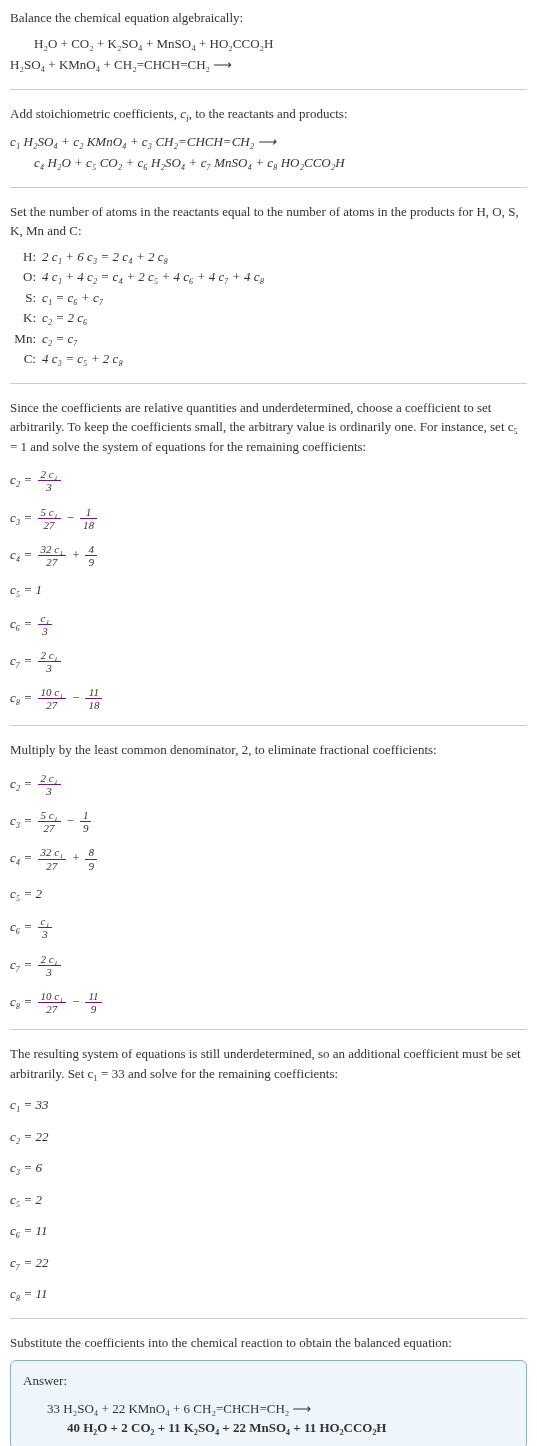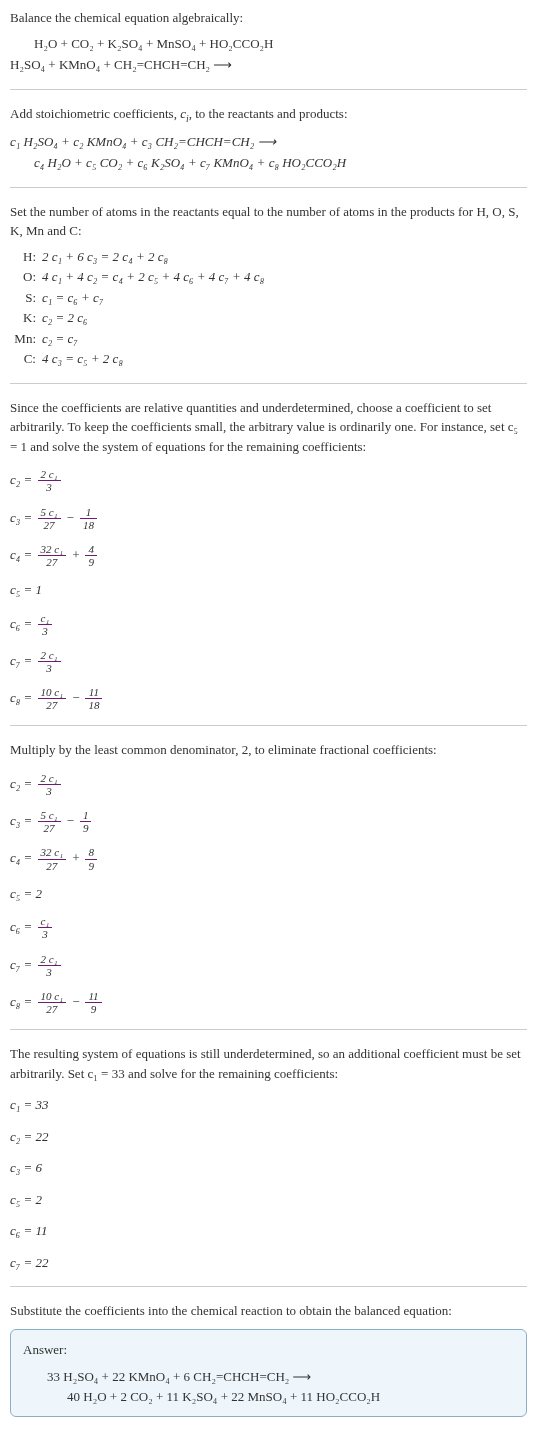--- a/index.html
+++ b/index.html
@@ -85,39 +85,40 @@
       border-radius: 6px;
     }
     .answer-label {
       margin-bottom: 8px;
     }
     .answer-eq {
       padding-left: 24px;
     }
     .answer-eq-cont {
       padding-left: 44px;
+      font-weight: bold;
     }
   </style>
 </head>
 <body>
 
 <div class="section">
   <div class="intro">Balance the chemical equation algebraically:</div>
   <div class="eq eq-indent">H₂O + CO₂ + K₂SO₄ + MnSO₄ + HO₂CCO₂H</div>
   <div class="eq">H₂SO₄ + KMnO₄ + CH₂=CHCH=CH₂  ⟶</div>
 </div>
 
 <hr>
 
 <div class="section">
   <div class="intro">
     <span>Add stoichiometric coefficients, </span><span class="italic">c</span><sub class="italic">i</sub><span>, to the reactants and products:</span>
   </div>
   <div class="eq italic">c₁ H₂SO₄ + c₂ KMnO₄ + c₃ CH₂=CHCH=CH₂  ⟶</div>
-  <div class="eq eq-indent italic">c₄ H₂O + c₅ CO₂ + c₆ K₂SO₄ + c₇ KMnO₄ + c₈ HO₂CCO₂H</div>
+  <div class="eq eq-indent italic">c₄ H₂O + c₅ CO₂ + c₆ H₂SO₄ + c₇ MnSO₄ + c₈ HO₂CCO₂H</div>
 </div>
 
 <hr>
 
 <div class="section">
   <div class="intro">Set the number of atoms in the reactants equal to the number of atoms in the products for H, O, S, K, Mn and C:</div>
   <div class="atom-table">
     <div class="atom-row">
         <div class="atom-label">H:</div>
         <div class="atom-eq italic">2 c₁ + 6 c₃ = 2 c₄ + 2 c₈</div>
@@ -179,20 +180,21 @@
 
 <div class="section">
   <div class="intro">The resulting system of equations is still underdetermined, so an additional coefficient must be set arbitrarily. Set c₁ = 33 and solve for the remaining coefficients:</div>
   <div id="finals-container">
       <div class="coeff-line italic">c₁ = 33</div>
       <div class="coeff-line italic">c₂ = 22</div>
       <div class="coeff-line italic">c₃ = 6</div>
       <div class="coeff-line italic">c₅ = 2</div>
       <div class="coeff-line italic">c₆ = 11</div>
       <div class="coeff-line italic">c₇ = 22</div>
+      <div class="coeff-line italic">c₈ = 11</div>
     </div>
 </div>
 
 <hr>
 
 <div class="section">
   <div class="intro">Substitute the coefficients into the chemical reaction to obtain the balanced equation:</div>
   <div class="answer-box">
     <div class="answer-label">Answer:</div>
     <div class="answer-eq">33 H₂SO₄ + 22 KMnO₄ + 6 CH₂=CHCH=CH₂  ⟶</div>

